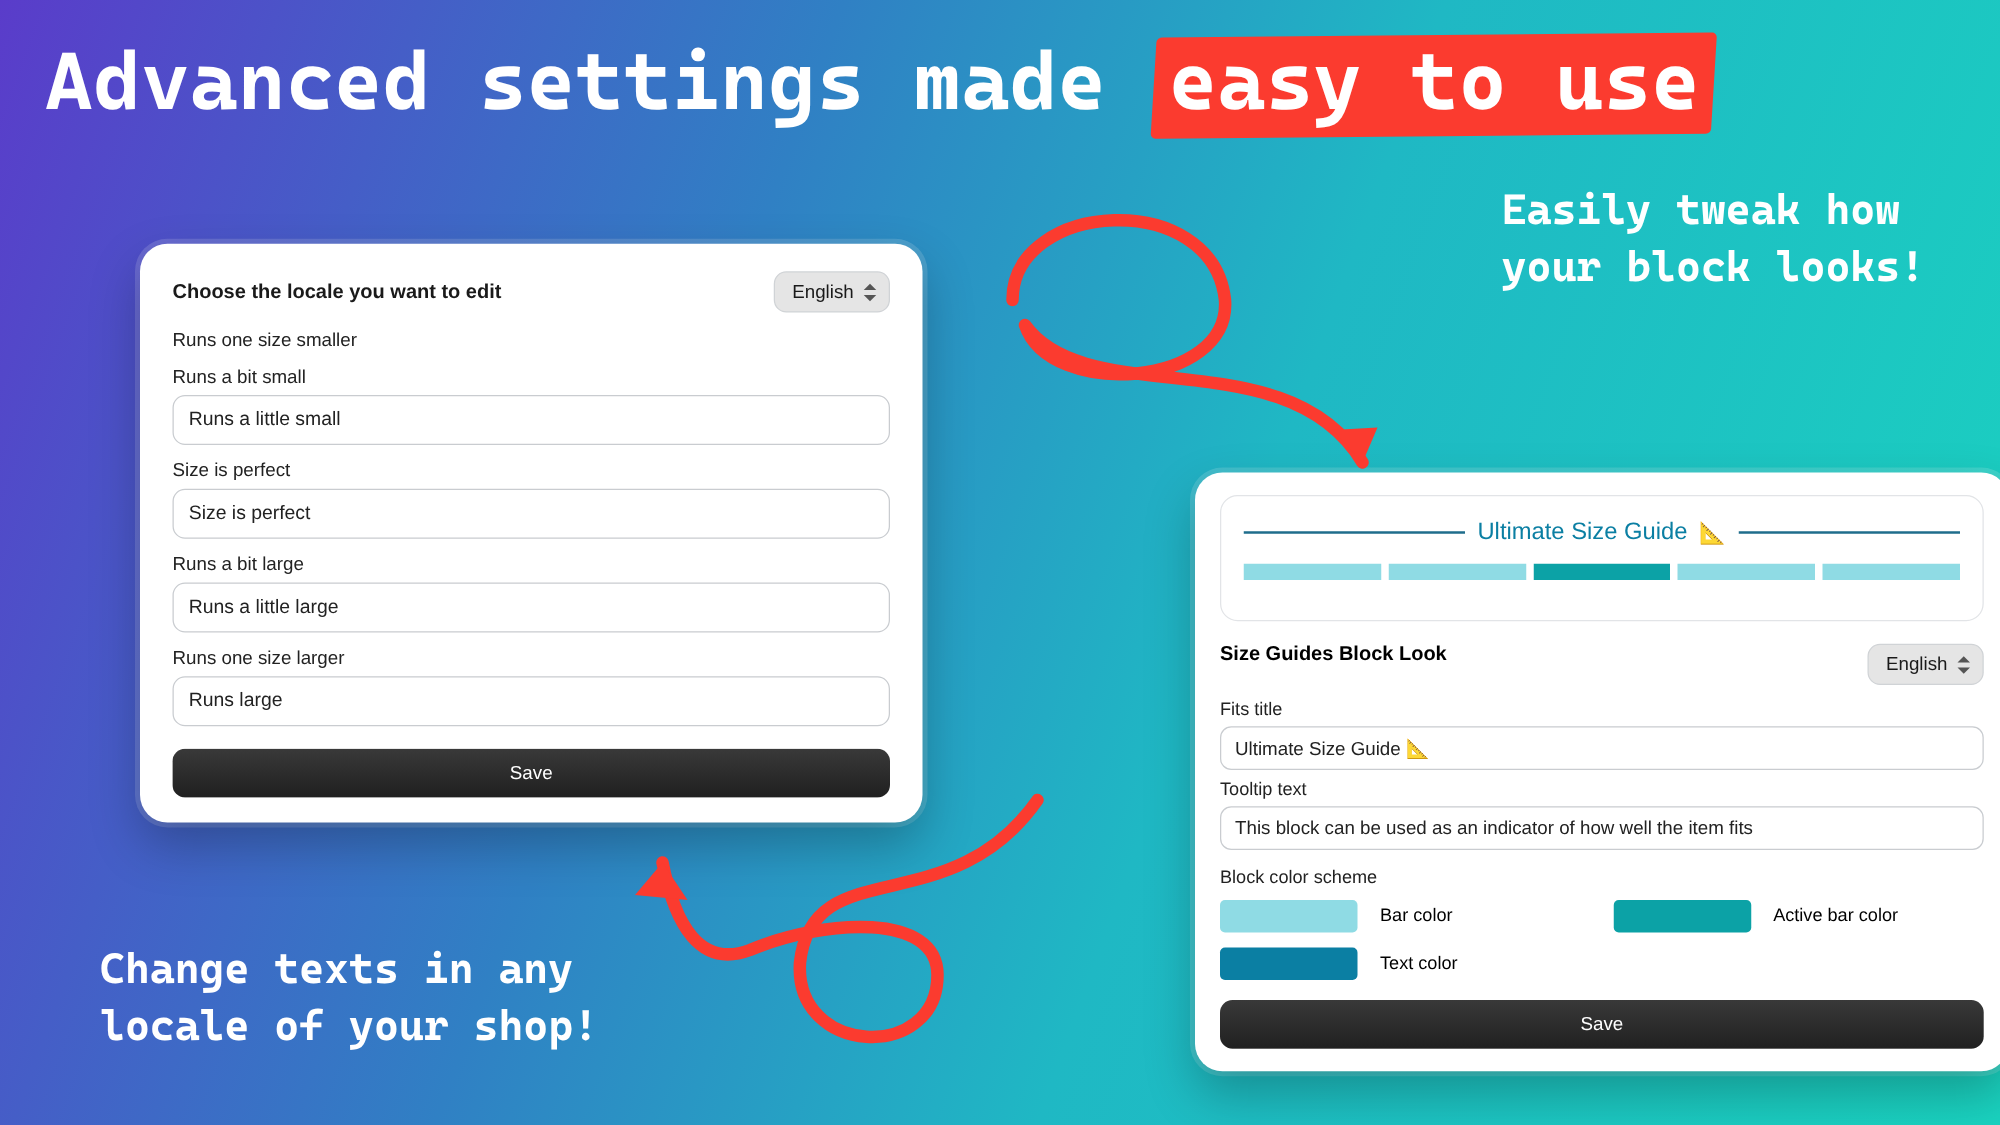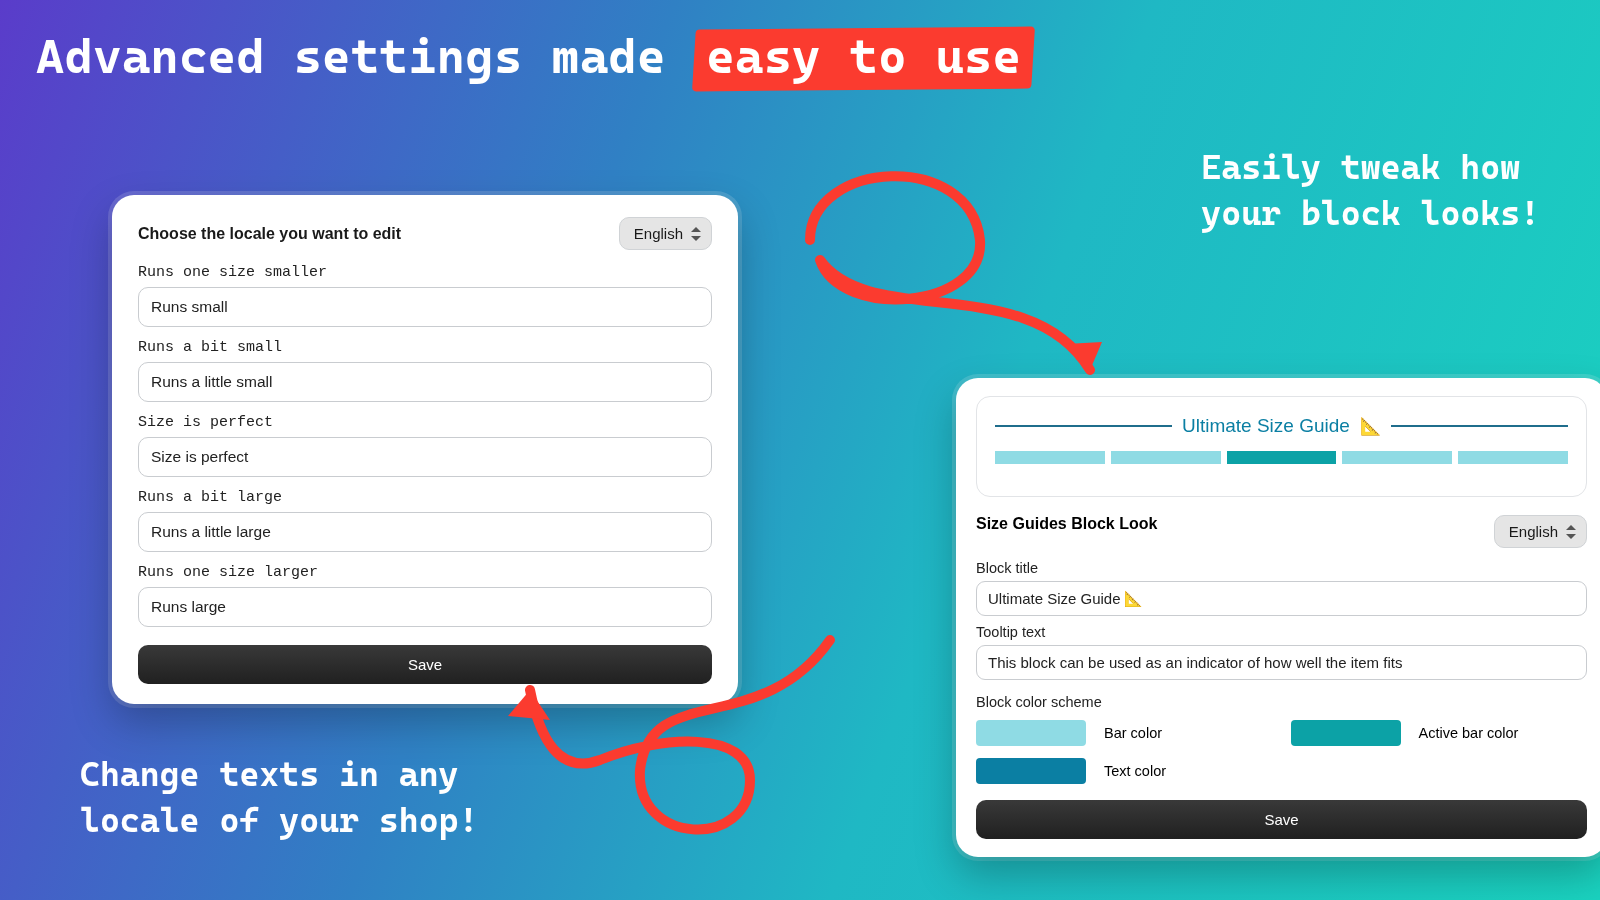--- a/index.html
+++ b/index.html
@@ -9,21 +9,21 @@
     background: linear-gradient(110deg, #5a3cca 0%, #3080c4 35%, #1fb8c4 60%, #1ad3c0 100%);
     font-family: -apple-system, BlinkMacSystemFont, "Segoe UI", Helvetica, Arial, sans-serif;
     position: relative;
     overflow: hidden;
   }
   .mono { font-family: "SF Mono", ui-monospace, "Cascadia Code", Menlo, Consolas, monospace; }
   .hero {
     position: absolute;
     left: 36px; top: 28px;
     color: #fff;
-    font-size: 48px;
+    font-size: 65px;
     font-weight: 700;
     letter-spacing: 0.5px;
   }
   .hero .highlight-wrap{
     position: relative;
     display:inline-block;
     padding: 0 12px 6px 12px;
   }
   .hero .highlight-bg{
     position:absolute; inset:0;
@@ -64,21 +64,21 @@
   .updown{
     position:absolute; right:10px; top:50%; transform:translateY(-50%);
     width:10px; height:14px;
   }
   .updown::before,.updown::after{
     content:""; position:absolute; left:0; width:0;height:0;
     border-left:5px solid transparent; border-right:5px solid transparent;
   }
   .updown::before{ top:0; border-bottom:5px solid #555;}
   .updown::after{ bottom:0; border-top:5px solid #555;}
-  .field-label{ font-size:15px; color:#222; margin:12px 0 6px 0;font-family:Liberation Mono, monospace; }
+  .field-label{ font-size:15px; color:#222; margin:12px 0 6px 0; }
   .text-input{
     width:100%;
     border:1px solid #c9ccd0; border-radius:10px;
     padding:10px 12px; font-size:15.5px; color:#222; background:#fff;
   }
   .save-btn{
     width:100%; margin-top:18px;
     background:#2b2b2b; color:#fff; border:none; border-radius:10px;
     padding:11px 0; font-size:15px; font-weight:500;
     cursor:pointer;
@@ -132,21 +132,20 @@
 <div class="card card-left">
   <div class="card-header">
     <div class="card-title">Choose the locale you want to edit</div>
     <div class="locale-select">
       <span>English</span>
       <span class="updown"></span>
     </div>
   </div>
 
   <div class="field-label">Runs one size smaller</div>
-  <input class="text-input" value="Runs small" style="">
 
   <div class="field-label">Runs a bit small</div>
   <input class="text-input" value="Runs a little small" style="">
 
   <div class="field-label">Size is perfect</div>
   <input class="text-input" value="Size is perfect" style="">
 
   <div class="field-label">Runs a bit large</div>
   <input class="text-input" value="Runs a little large" style="">
 
@@ -174,21 +173,21 @@
   </div>
 
   <div class="section-header">
     <div class="section-title">Size Guides Block Look</div>
     <div class="locale-select">
       <span>English</span>
       <span class="updown"></span>
     </div>
   </div>
 
-  <div class="small-label">Block title</div>
+  <div class="small-label">Fits title</div>
   <input class="small-input" value="Ultimate Size Guide 📐" style="">
 
   <div class="small-label">Tooltip text</div>
   <input class="small-input" value="This block can be used as an indicator of how well the item fits" style="">
 
   <div class="small-label" style="margin-top:14px;">Block color scheme</div>
   <div class="scheme">
     <div class="swatch" style="background:#8fdbe4"></div>
     <div class="sw-label">Bar color</div>
     <div class="swatch" style="background:#0ca2a6"></div>

